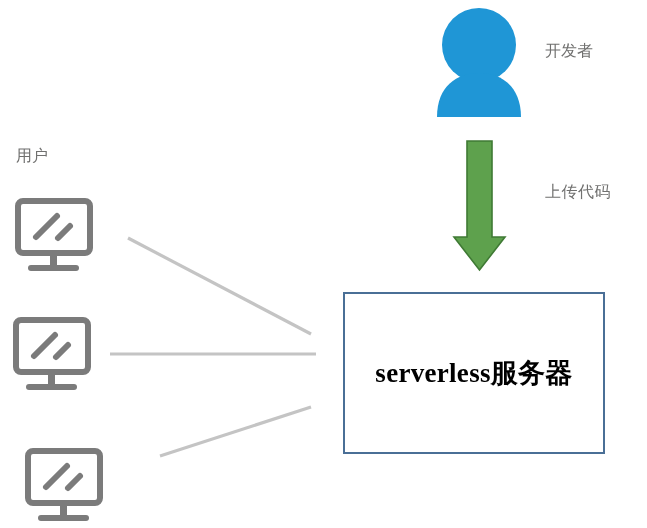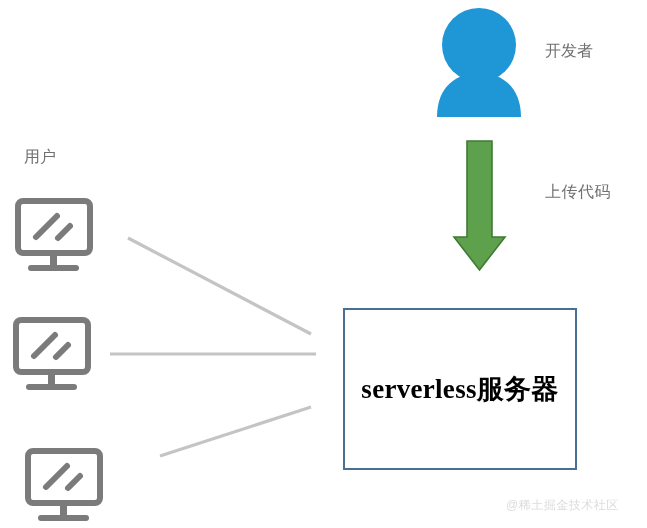--- a/index.html
+++ b/index.html
@@ -33,33 +33,34 @@
     font-size: 16px;
     line-height: 18px;
     white-space: nowrap;
     font-family: "Liberation Sans", sans-serif;
   }
   #label-developer {
     left: 545px;
     top: 42px;
   }
   #label-users {
-    left: 24px;
+    left: 16px;
     top: 148px;
+    font-family: Liberation Mono, monospace;
   }
   #label-upload {
     left: 545px;
     top: 183px;
     letter-spacing: 0.5px;
   }
   #server-box {
     position: absolute;
     left: 343px;
-    top: 308px;
-    width: 234px;
+    top: 292px;
+    width: 262px;
     height: 162px;
     border: 2px solid #4a6f96;
     background: #ffffff;
     box-sizing: border-box;
     display: flex;
     align-items: center;
     justify-content: center;
   }
   #server-box-label {
     font-family: "Liberation Serif", serif;
@@ -130,15 +131,14 @@
   <div class="label" id="label-developer">开发者</div>
 
   <div class="label" id="label-users">用户</div>
 
   <div class="label" id="label-upload">上传代码</div>
 
   <div id="server-box">
     <span id="server-box-label">serverless服务器</span>
   </div>
 
-  <div id="watermark">@稀土掘金技术社区</div>
 
 </div>
 
 </body></html>

